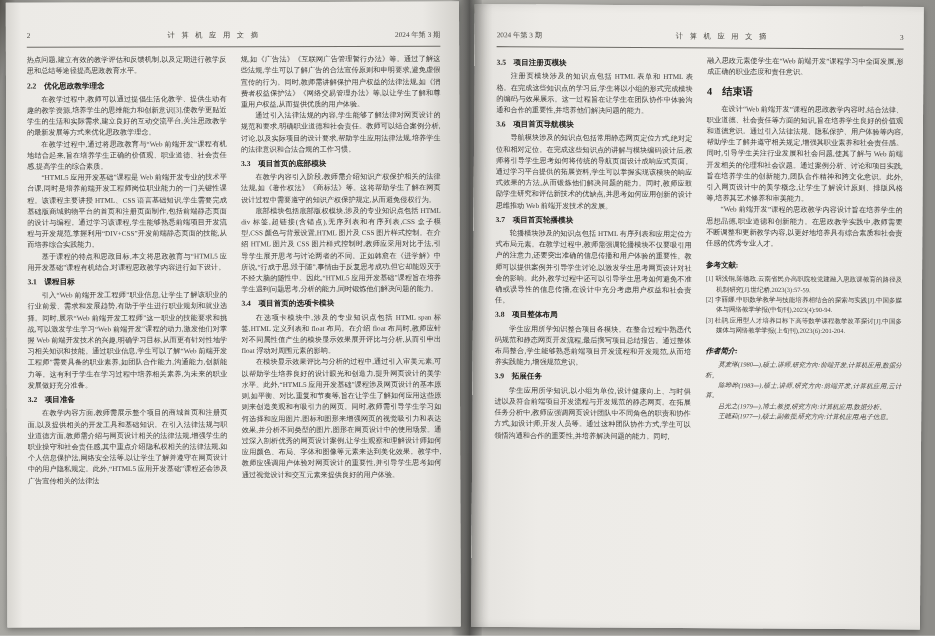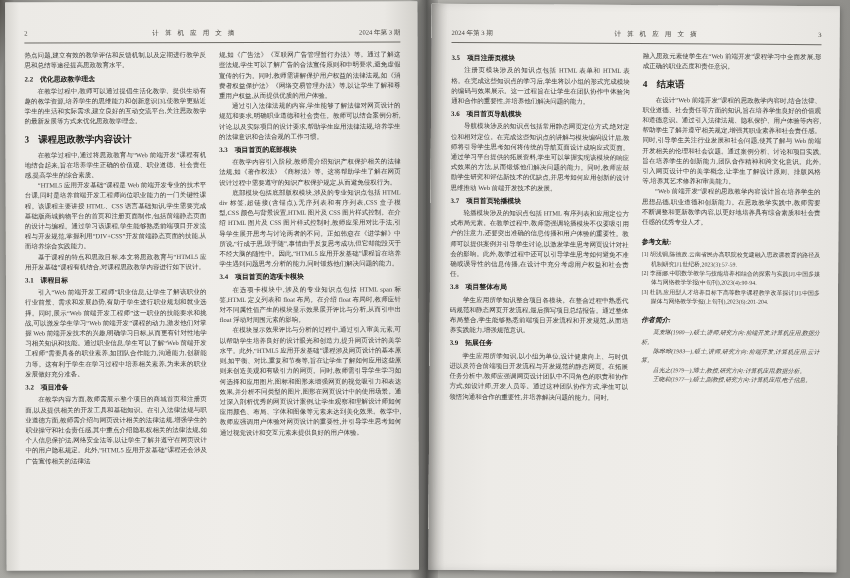--- a/index.html
+++ b/index.html
@@ -60,21 +60,20 @@
     <div class="page-header">
       <span>2</span>
       <span class="journal-title">计算机应用文摘</span>
       <span>2024 年第 3 期</span>
     </div>
     <div class="page-body">
       <div class="col">
           <div class="blk b-pc">热点问题,建立有效的教学评估和反馈机制,以及定期进行教学反思和总结等途径提高思政教育水平。</div>
           <div class="blk b-h2">2.2　优化思政教学理念</div>
           <div class="blk b-p">在教学过程中,教师可以通过提倡生活化教学、提供生动有趣的教学资源,培养学生的思维能力和创新意识[3],使教学更贴近学生的生活和实际需求,建立良好的互动交流平台,关注思政教学的最新发展等方式来优化思政教学理念。</div>
-          <div class="blk b-h1">3　课程思政教学内容设计</div>
           <div class="blk b-p">在教学过程中,通过将思政教育与“Web 前端开发”课程有机地结合起来,旨在培养学生正确的价值观、职业道德、社会责任感,提高学生的综合素质。</div>
           <div class="blk b-p">“HTML5 应用开发基础”课程是 Web 前端开发专业的技术平台课,同时是培养前端开发工程师岗位职业能力的一门关键性课程。该课程主要讲授 HTML、CSS 语言基础知识,学生需要完成基础版商城购物平台的首页和注册页面制作,包括前端静态页面的设计与编程。通过学习该课程,学生能够熟悉前端项目开发流程与开发规范,掌握利用“DIV+CSS”开发前端静态页面的技能,从而培养综合实践能力。</div>
           <div class="blk b-p">基于课程的特点和思政目标,本文将思政教育与“HTML5 应用开发基础”课程有机结合,对课程思政教学内容进行如下设计。</div>
           <div class="blk b-h2">3.1　课程目标</div>
           <div class="blk b-p">引入“Web 前端开发工程师”职业信息,让学生了解该职业的行业前景、需求和发展趋势,有助于学生进行职业规划和就业选择。同时,展示“Web 前端开发工程师”这一职业的技能要求和挑战,可以激发学生学习“Web 前端开发”课程的动力,激发他们对掌握 Web 前端开发技术的兴趣,明确学习目标,从而更有针对性地学习相关知识和技能。通过职业信息,学生可以了解“Web 前端开发工程师”需要具备的职业素养,如团队合作能力,沟通能力,创新能力等。这有利于学生在学习过程中培养相关素养,为未来的职业发展做好充分准备。</div>
           <div class="blk b-h2">3.2　项目准备</div>
           <div class="blk b-p">在教学内容方面,教师需展示整个项目的商城首页和注册页面,以及提供相关的开发工具和基础知识。在引入法律法规与职业道德方面,教师需介绍与网页设计相关的法律法规,增强学生的职业操守和社会责任感,其中重点介绍隐私权相关的法律法规,如个人信息保护法,网络安全法等,以让学生了解并遵守在网页设计中的用户隐私规定。此外,“HTML5 应用开发基础”课程还会涉及广告宣传相关的法律法</div>
         </div>
       <div class="col">
           <div class="blk b-pc">规,如《广告法》《互联网广告管理暂行办法》等。通过了解这些法规,学生可以了解广告的合法宣传原则和申明要求,避免虚假宣传的行为。同时,教师需讲解保护用户权益的法律法规,如《消费者权益保护法》《网络交易管理办法》等,以让学生了解和尊重用户权益,从而提供优质的用户体验。</div>

